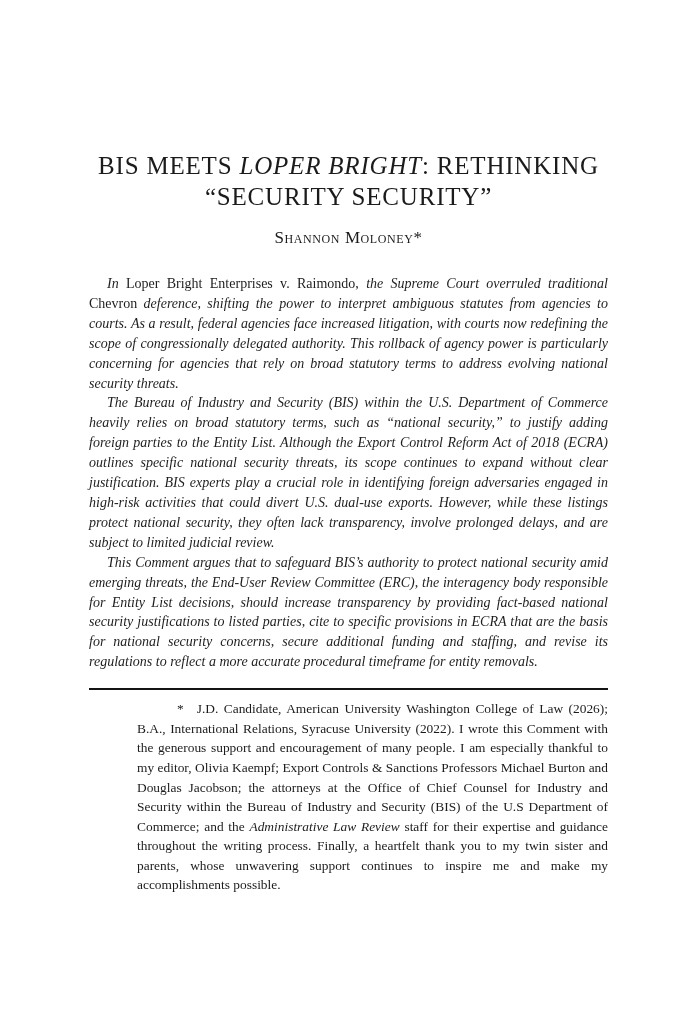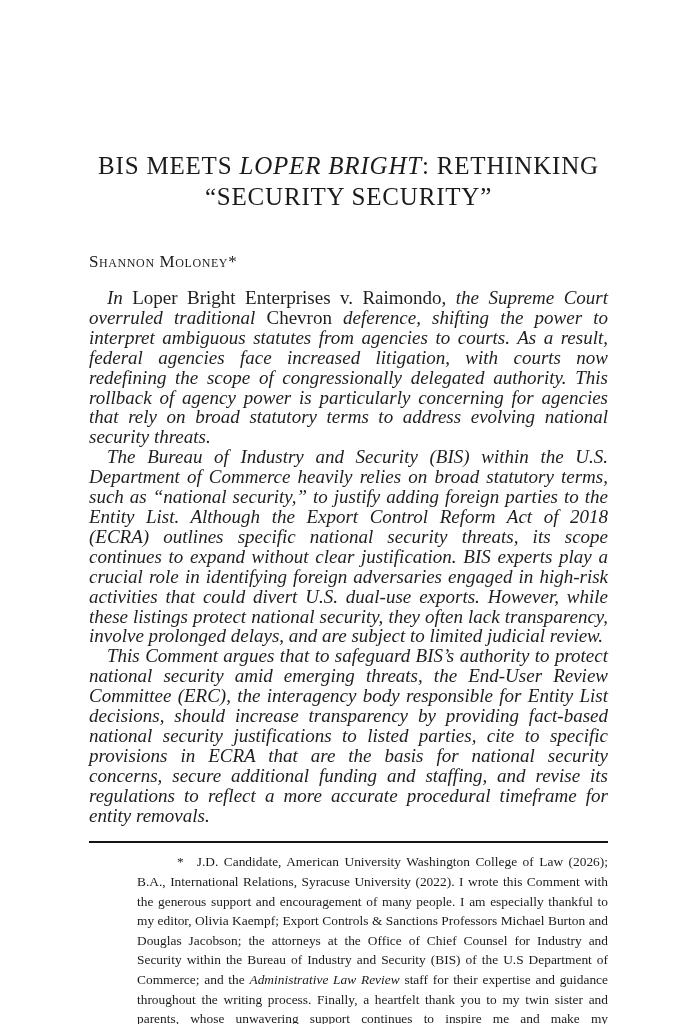--- a/index.html
+++ b/index.html
@@ -19,29 +19,30 @@
   }
   .article-title {
     text-align: center;
     font-size: 25px;
     line-height: 31px;
     font-weight: normal;
     letter-spacing: 0.8px;
     color: #1b1b1b;
   }
   .author {
-    margin-top: 40px;
+    margin-top: 16px;
+    text-align: center;
     font-variant: small-caps;
     font-size: 17px;
     letter-spacing: 0.6px;
     color: #1b1b1b;
   }
   .abstract {
-    margin-top: 16px;
-    font-size: 19px;
+    margin-top: 26px;
+    font-size: 14px;
     line-height: 19.9px;
     text-align: justify;
   }
   .abstract p {
     font-style: italic;
     text-indent: 18px;
   }
   .run-i { font-style: italic; }
   .run-r { font-style: normal; }
   .footnote-separator {

